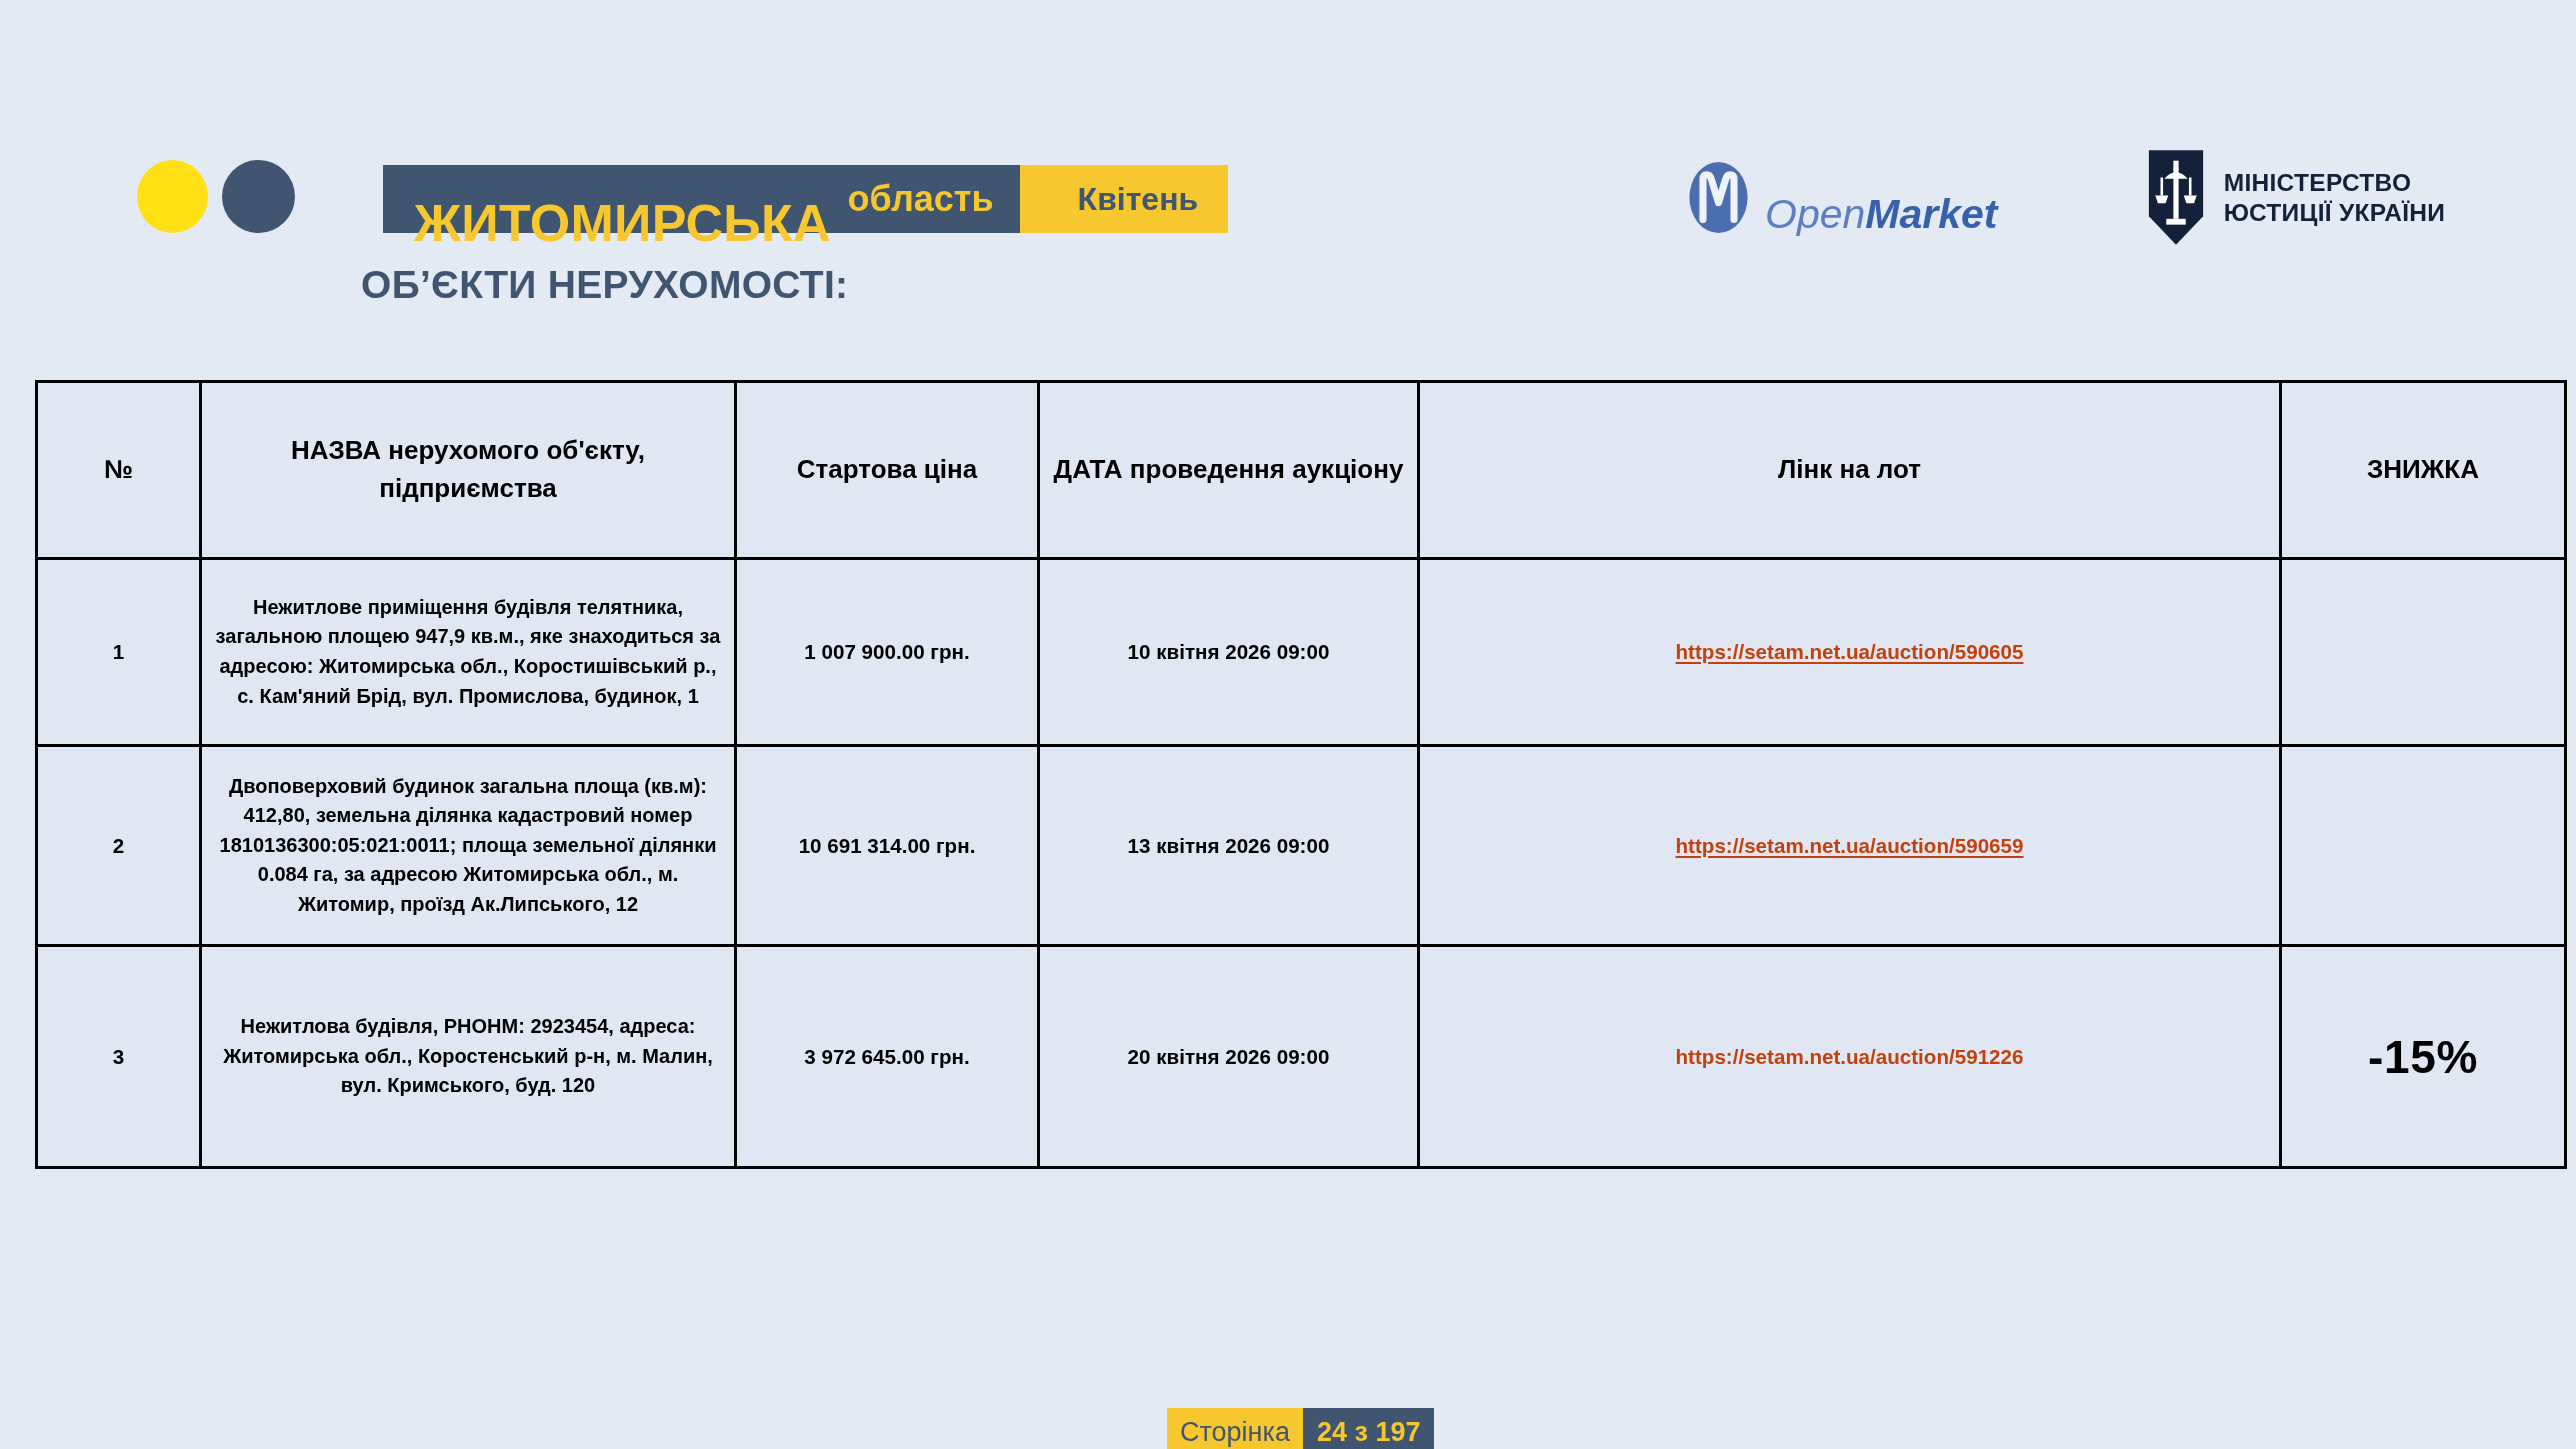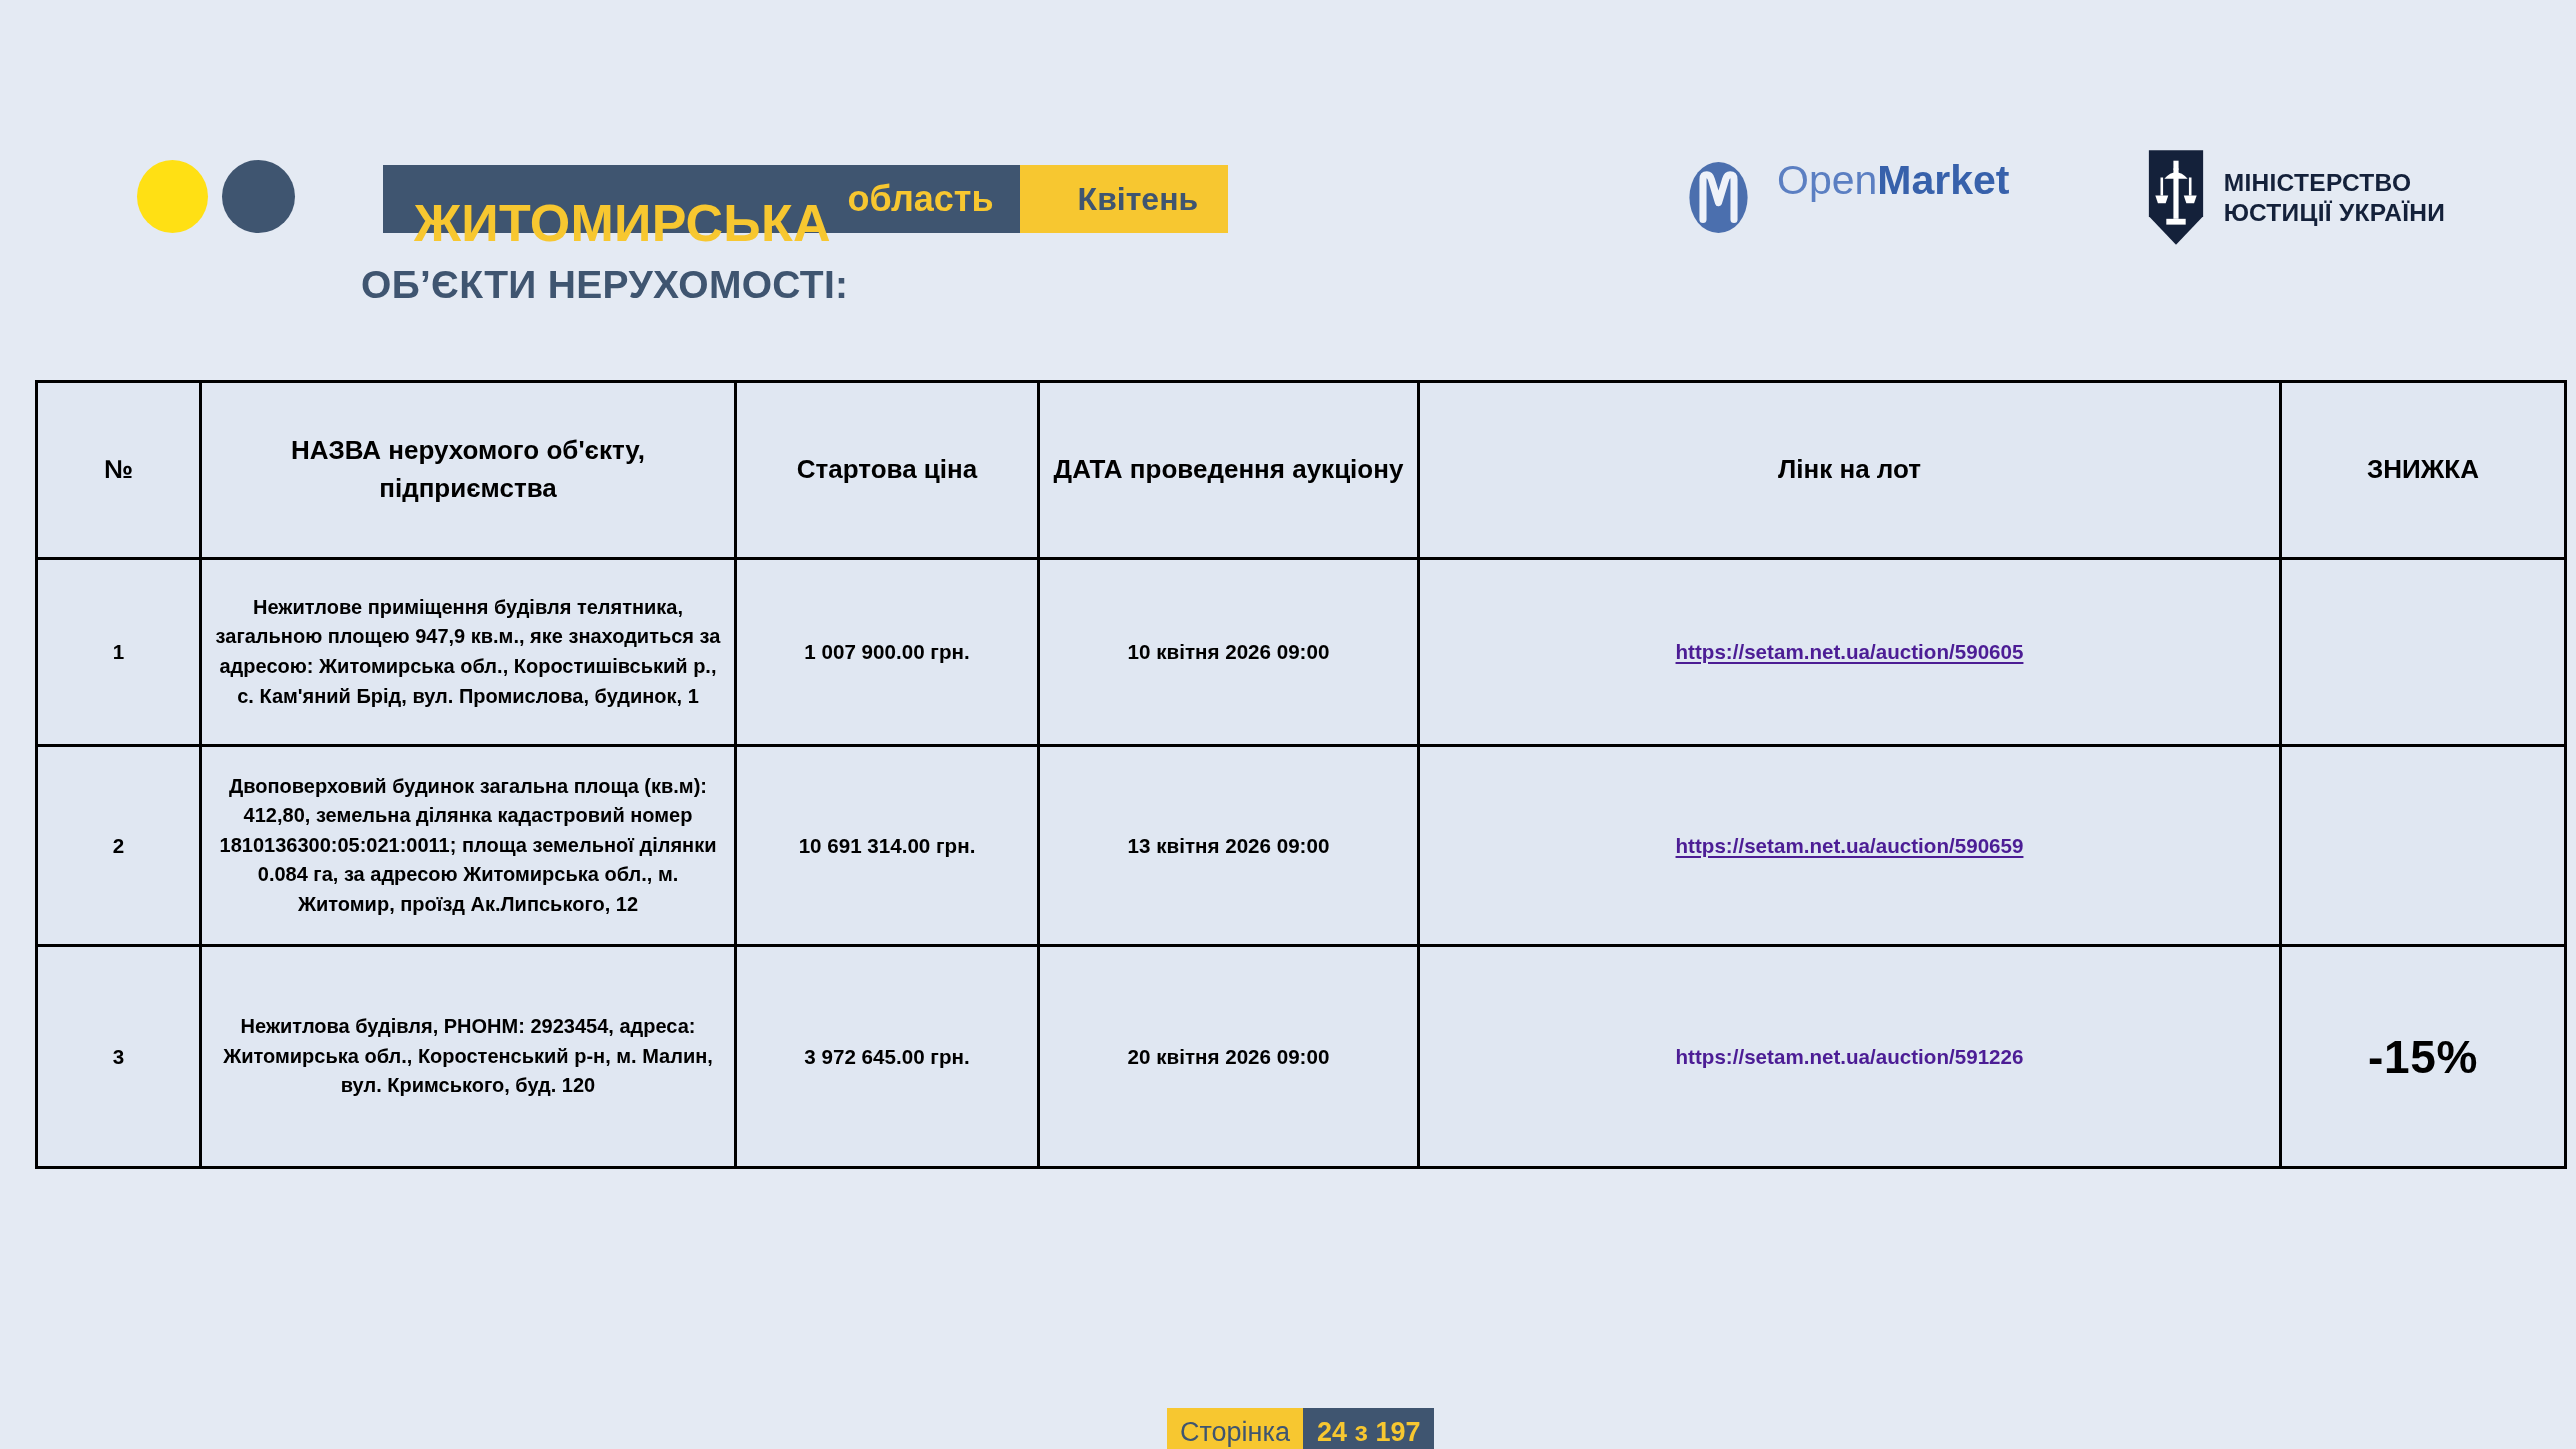--- a/index.html
+++ b/index.html
@@ -89,22 +89,23 @@
     white-space: nowrap;
     margin-left: 28px;
   }
 
   
   .om-logo {
     position: absolute;
     left: 1681px;
     top: 160px;
     display: flex;
-    align-items: flex-start;
-    gap: 21px;
+    align-items: flex-end;
+    gap: 9px;
+    font-style: italic;
   }
   .om-mark { width: 75px; height: 75px; flex: none; }
   .om-text {
     font-size: 41px;
     line-height: 1;
     white-space: nowrap;
   }
   .om-text .om-open { color: #5b7fc2; }
   .om-text .om-market { color: #3761ab; font-weight: bold; }
 
@@ -186,21 +187,21 @@
     padding-right: 18px;
   }
   .cell-price, .cell-date {
     font-size: 20.6px;
     font-weight: bold;
     white-space: nowrap;
   }
   .cell-link { font-size: 20.6px; }
   .cell-link .lot-link {
     font-weight: bold;
-    color: #4c1d95;
+    color: #c2410c;
     text-decoration: underline;
     text-underline-offset: 3.2px;
   }
   .cell-link .lot-link.plain { text-decoration: none; margin-top: 36px; }
   .cell-discount {
     font-size: 46px;
     font-weight: bold;
     color: #3f5570;
     letter-spacing: 0.6px;
   }

